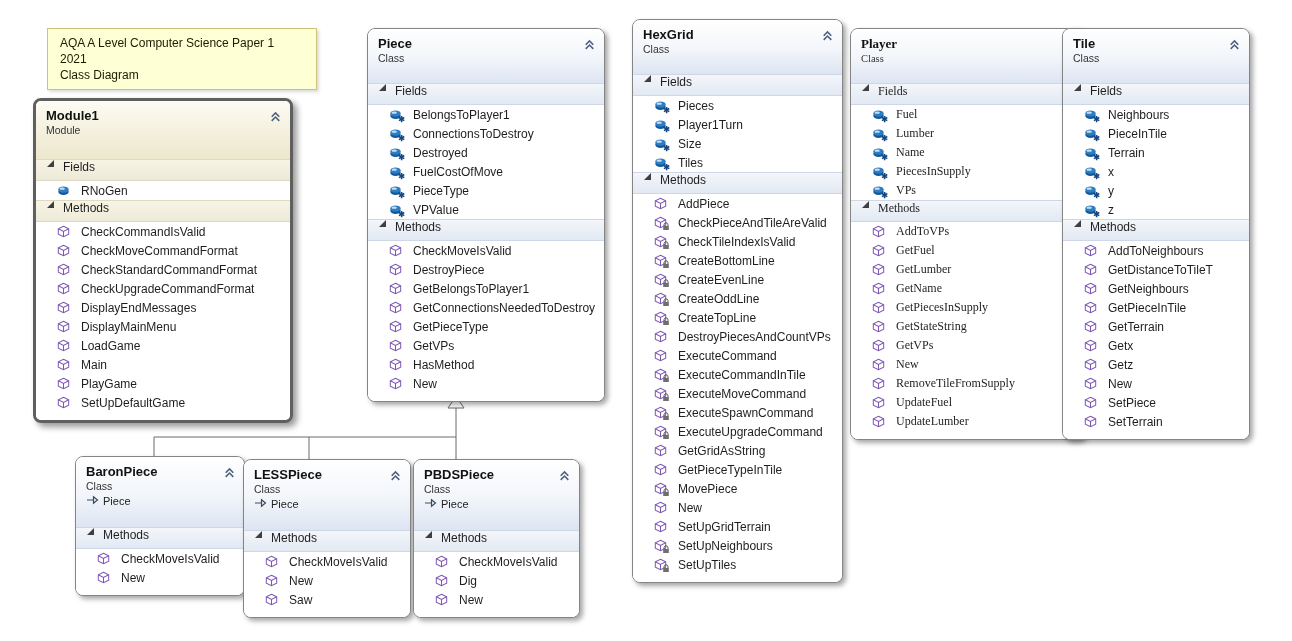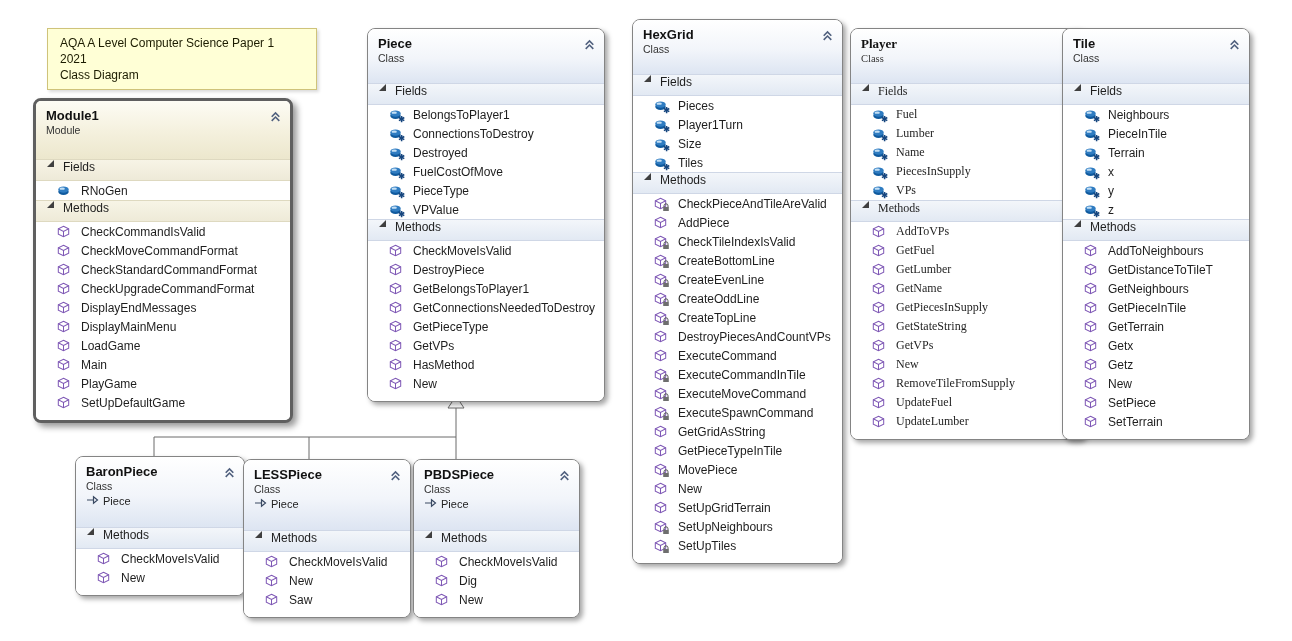--- a/index.html
+++ b/index.html
@@ -357,41 +357,41 @@
         <div class="band">
           <span class="exp"></span>
           <span>Methods</span>
         </div>
         <div class="row">
           <span class="micon"><svg width="13" height="13" viewBox="0 0 14 14">
               <g stroke="#7e57b5" fill="none" stroke-width="1.1">
                 <path d="M7 1.3 L12.6 4.1 V9.9 L7 12.7 L1.4 9.9 V4.1 Z"></path>
                 <path d="M1.4 4.1 L7 6.9 L12.6 4.1 M7 6.9 V12.7"></path>
               </g>
+            </svg></span>
+          <span>AddPiece</span>
+        </div>
+        <div class="row">
+          <span class="micon"><svg width="13" height="13" viewBox="0 0 14 14">
+              <g stroke="#7e57b5" fill="none" stroke-width="1.1">
+                <path d="M7 1.3 L12.6 4.1 V9.9 L7 12.7 L1.4 9.9 V4.1 Z"></path>
+                <path d="M1.4 4.1 L7 6.9 L12.6 4.1 M7 6.9 V12.7"></path>
+              </g>
             </svg><span><svg width="8" height="9" viewBox="0 0 8 9" style="position:absolute;right:-3px;bottom:-2px">
                 <path d="M2 4 V2.8 a2 2 0 0 1 4 0 V4" stroke="#555" fill="none" stroke-width="1"></path>
                 <rect x="1.2" y="4" width="5.6" height="4" fill="#6e6e6e"></rect>
               </svg></span></span>
           <span>CheckPieceAndTileAreValid</span>
         </div>
         <div class="row">
           <span class="micon"><svg width="13" height="13" viewBox="0 0 14 14">
               <g stroke="#7e57b5" fill="none" stroke-width="1.1">
                 <path d="M7 1.3 L12.6 4.1 V9.9 L7 12.7 L1.4 9.9 V4.1 Z"></path>
                 <path d="M1.4 4.1 L7 6.9 L12.6 4.1 M7 6.9 V12.7"></path>
               </g>
-            </svg></span>
-          <span>AddPiece</span>
-        </div>
-        <div class="row">
-          <span class="micon"><svg width="13" height="13" viewBox="0 0 14 14">
-              <g stroke="#7e57b5" fill="none" stroke-width="1.1">
-                <path d="M7 1.3 L12.6 4.1 V9.9 L7 12.7 L1.4 9.9 V4.1 Z"></path>
-                <path d="M1.4 4.1 L7 6.9 L12.6 4.1 M7 6.9 V12.7"></path>
-              </g>
             </svg><span><svg width="8" height="9" viewBox="0 0 8 9" style="position:absolute;right:-3px;bottom:-2px">
                 <path d="M2 4 V2.8 a2 2 0 0 1 4 0 V4" stroke="#555" fill="none" stroke-width="1"></path>
                 <rect x="1.2" y="4" width="5.6" height="4" fill="#6e6e6e"></rect>
               </svg></span></span>
           <span>CheckTileIndexIsValid</span>
         </div>
         <div class="row">
           <span class="micon"><svg width="13" height="13" viewBox="0 0 14 14">
               <g stroke="#7e57b5" fill="none" stroke-width="1.1">
                 <path d="M7 1.3 L12.6 4.1 V9.9 L7 12.7 L1.4 9.9 V4.1 Z"></path>
@@ -485,20 +485,32 @@
           <span class="micon"><svg width="13" height="13" viewBox="0 0 14 14">
               <g stroke="#7e57b5" fill="none" stroke-width="1.1">
                 <path d="M7 1.3 L12.6 4.1 V9.9 L7 12.7 L1.4 9.9 V4.1 Z"></path>
                 <path d="M1.4 4.1 L7 6.9 L12.6 4.1 M7 6.9 V12.7"></path>
               </g>
             </svg><span><svg width="8" height="9" viewBox="0 0 8 9" style="position:absolute;right:-3px;bottom:-2px">
                 <path d="M2 4 V2.8 a2 2 0 0 1 4 0 V4" stroke="#555" fill="none" stroke-width="1"></path>
                 <rect x="1.2" y="4" width="5.6" height="4" fill="#6e6e6e"></rect>
               </svg></span></span>
           <span>ExecuteSpawnCommand</span>
+        </div>
+        <div class="row">
+          <span class="micon"><svg width="13" height="13" viewBox="0 0 14 14">
+              <g stroke="#7e57b5" fill="none" stroke-width="1.1">
+                <path d="M7 1.3 L12.6 4.1 V9.9 L7 12.7 L1.4 9.9 V4.1 Z"></path>
+                <path d="M1.4 4.1 L7 6.9 L12.6 4.1 M7 6.9 V12.7"></path>
+              </g>
+            </svg><span><svg width="8" height="9" viewBox="0 0 8 9" style="position:absolute;right:-3px;bottom:-2px">
+                <path d="M2 4 V2.8 a2 2 0 0 1 4 0 V4" stroke="#555" fill="none" stroke-width="1"></path>
+                <rect x="1.2" y="4" width="5.6" height="4" fill="#6e6e6e"></rect>
+              </svg></span></span>
+          <span>ExecuteUpgradeCommand</span>
         </div>
         <div class="row">
           <span class="micon"><svg width="13" height="13" viewBox="0 0 14 14">
               <g stroke="#7e57b5" fill="none" stroke-width="1.1">
                 <path d="M7 1.3 L12.6 4.1 V9.9 L7 12.7 L1.4 9.9 V4.1 Z"></path>
                 <path d="M1.4 4.1 L7 6.9 L12.6 4.1 M7 6.9 V12.7"></path>
               </g>
             </svg></span>
           <span>GetGridAsString</span>
         </div>

